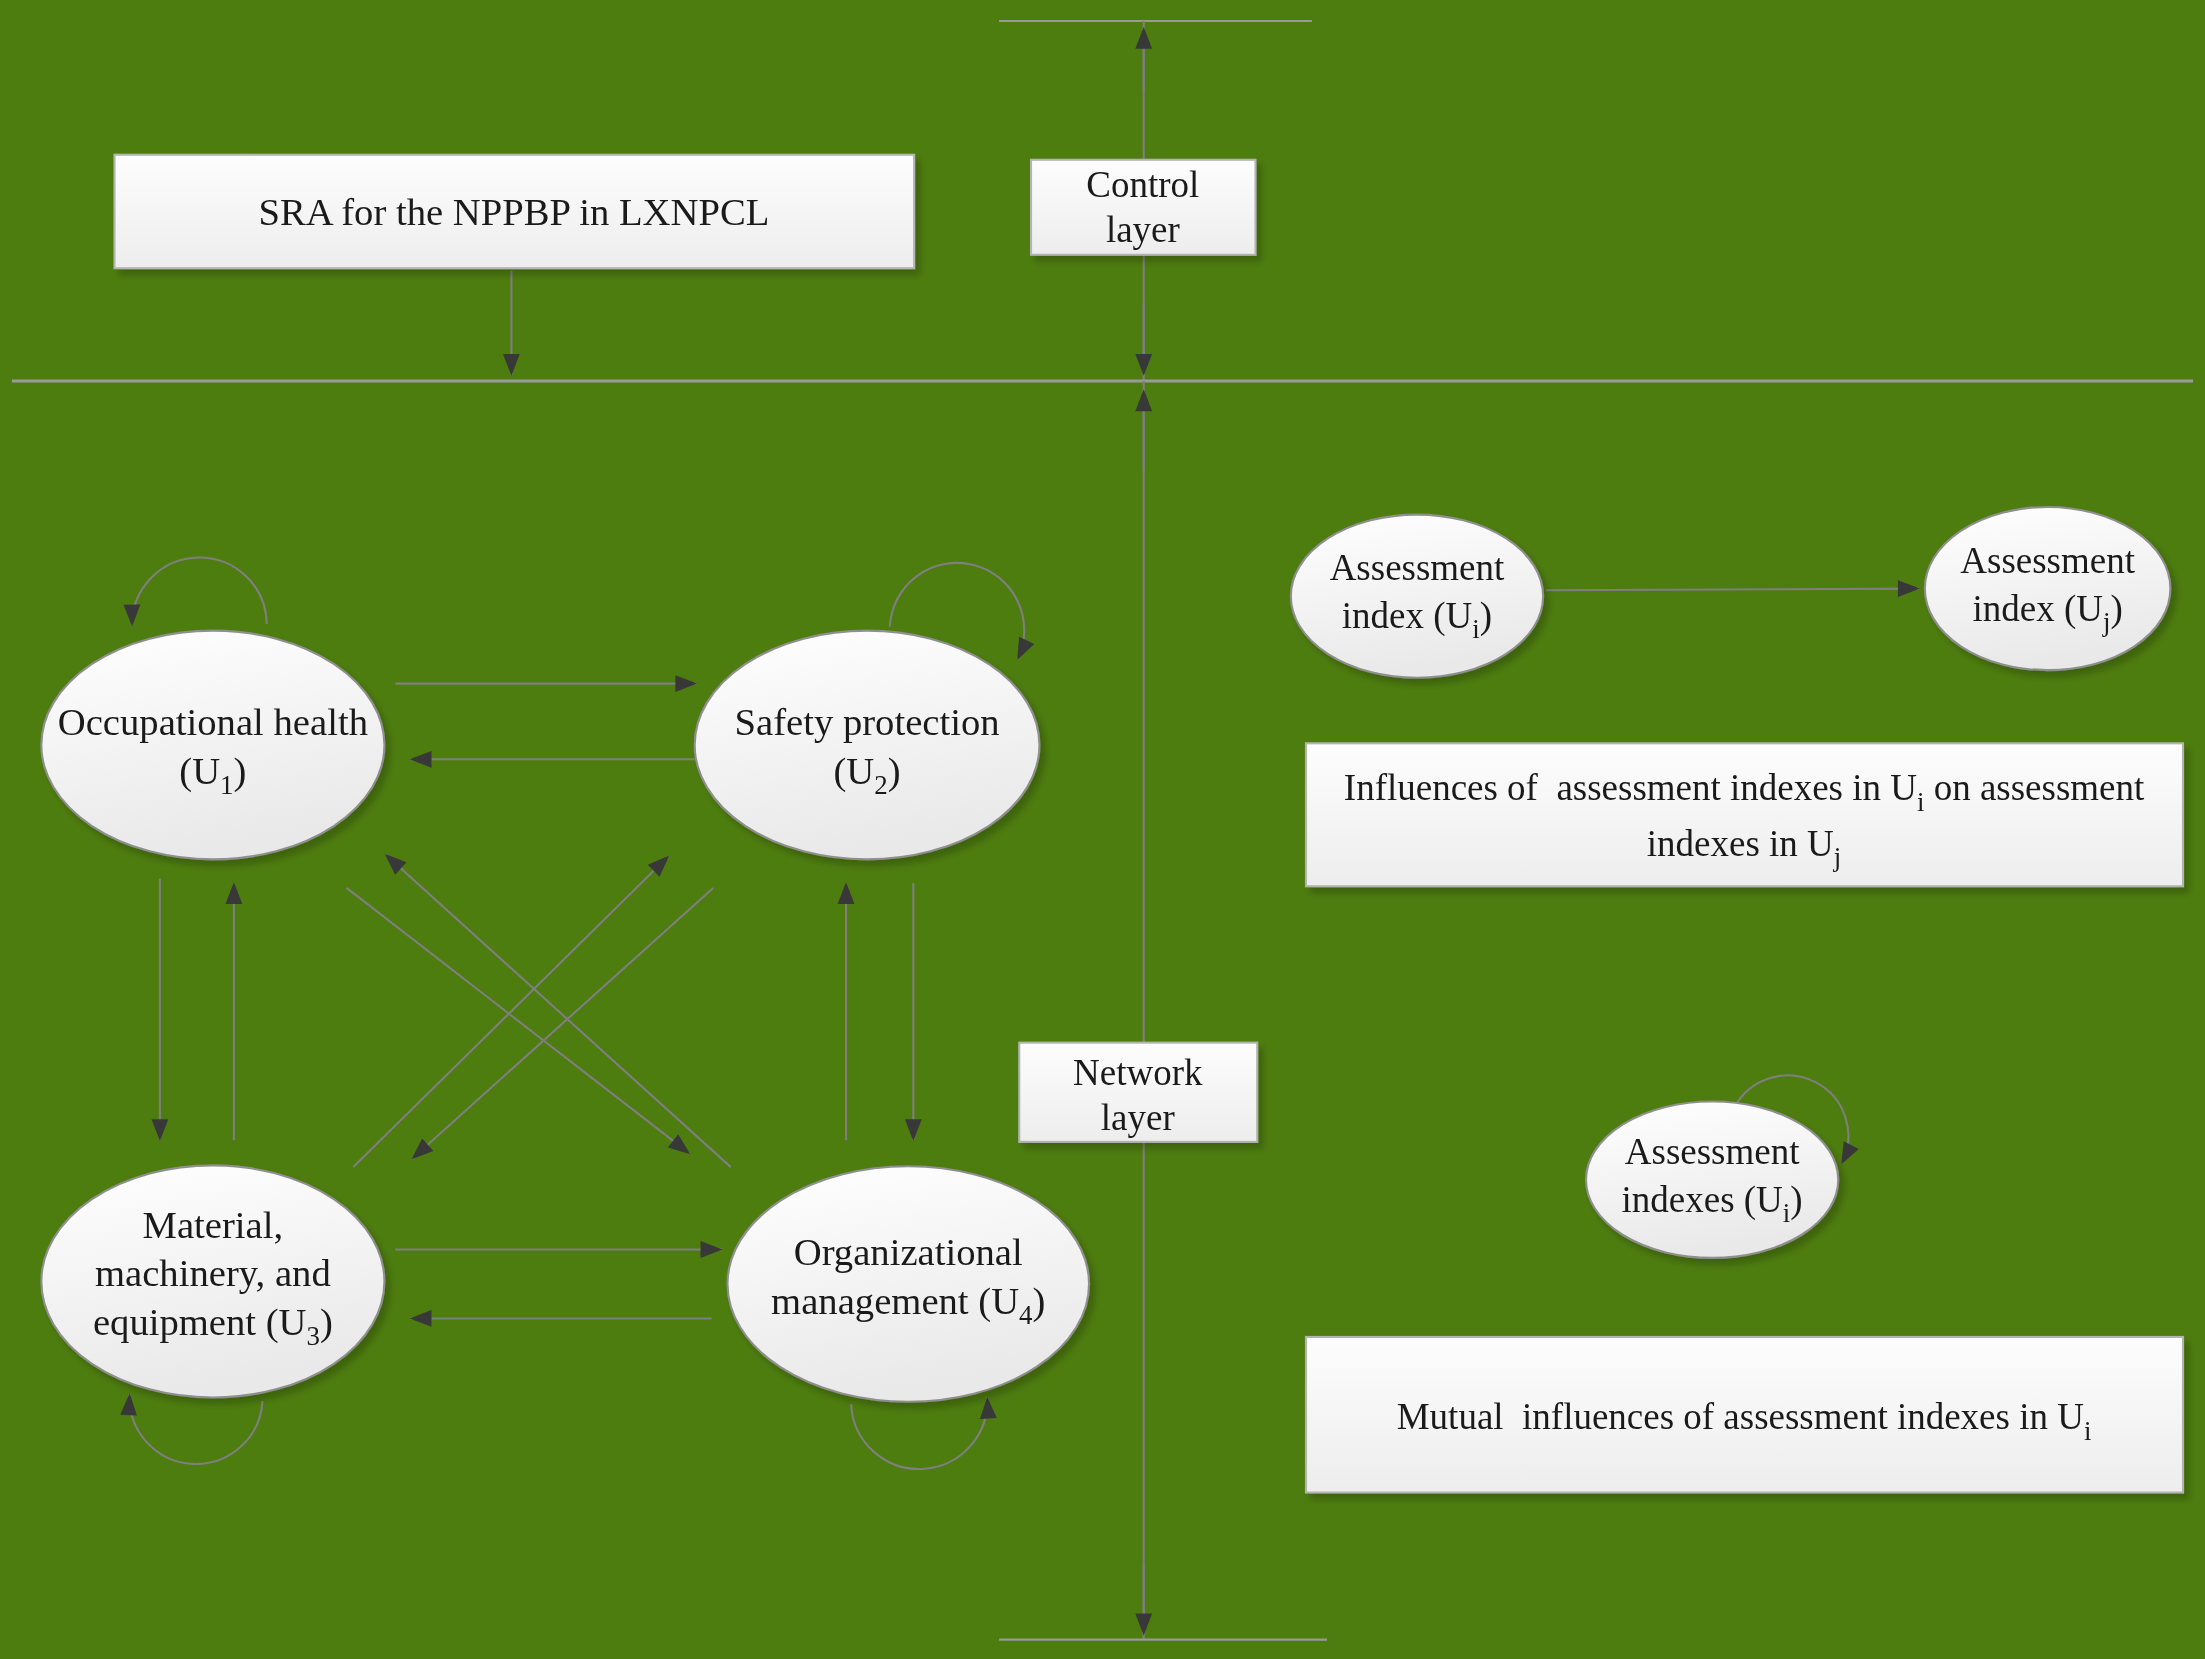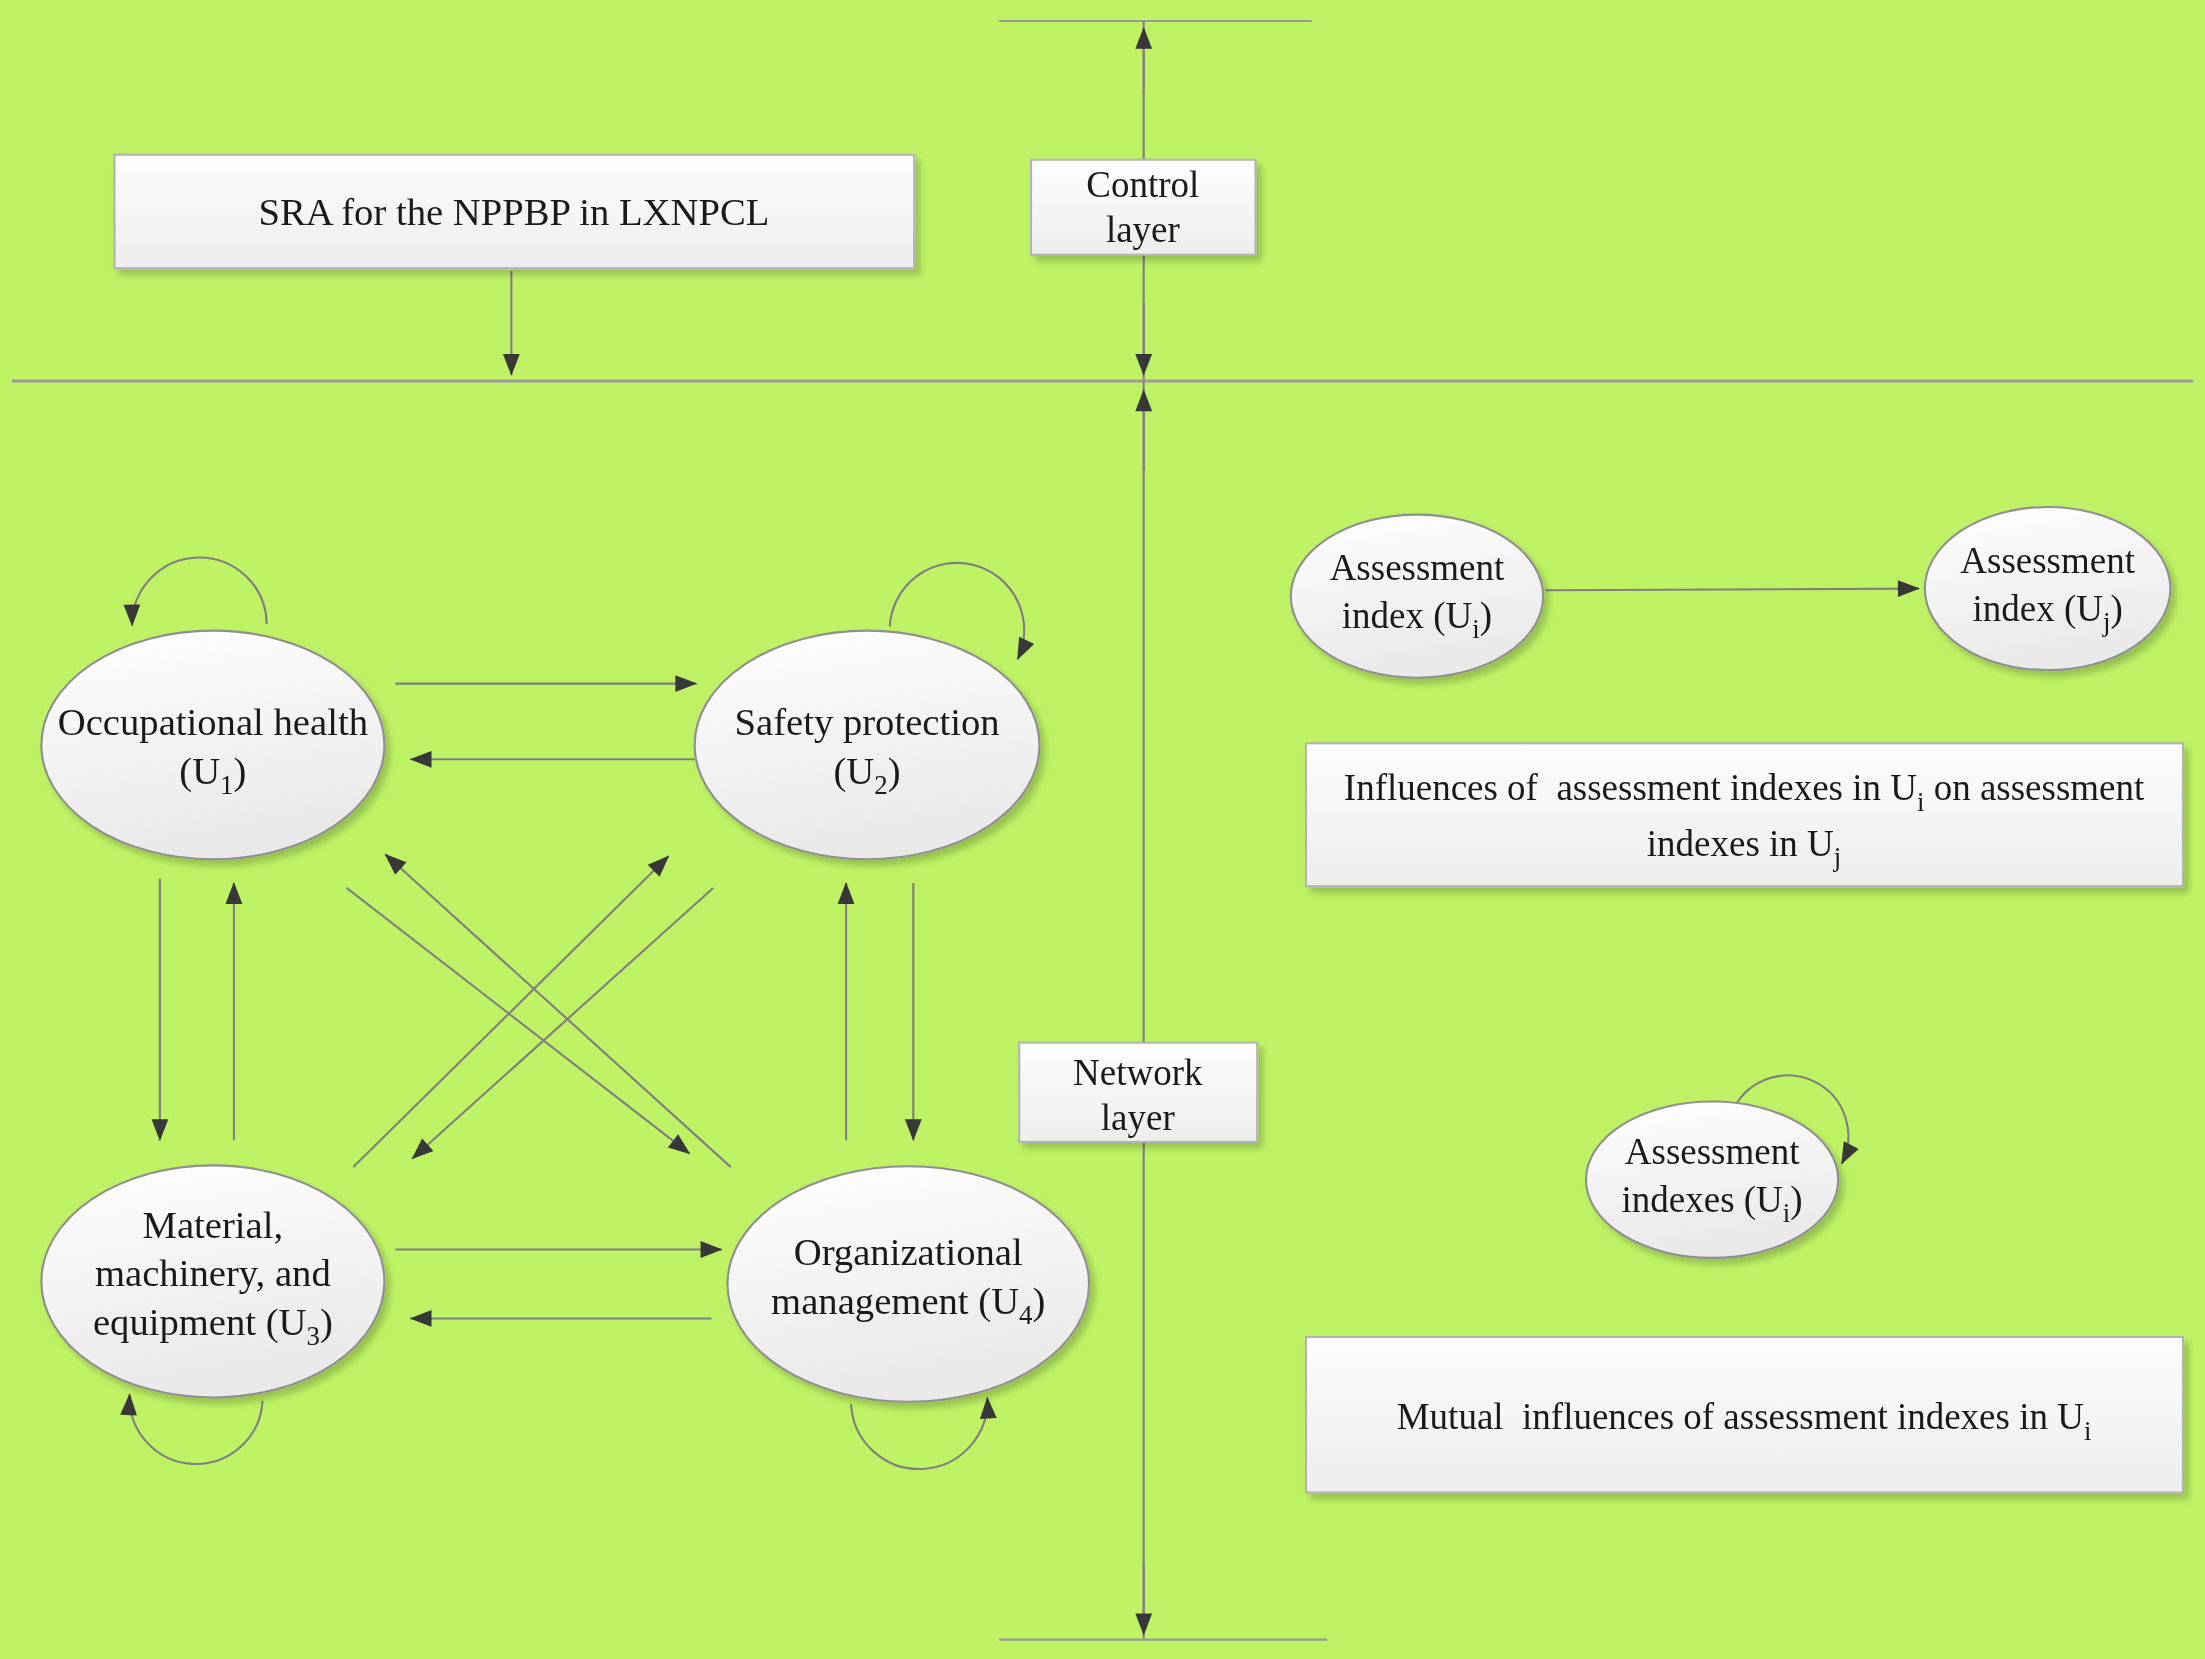--- a/index.html
+++ b/index.html
@@ -1,16 +1,16 @@
 <!DOCTYPE html>
 <html style="font-size:13.5px"><head>
 <meta charset="utf-8">
 <style>
   html,body{margin:0;padding:0;background:#ffffff;}
-  #stage{position:relative;width:2205px;height:1659px;background:#bef264;overflow:hidden;text-align:right;}
+  #stage{position:relative;width:2205px;height:1659px;background:#4d7c0f;overflow:hidden;text-align:right;}
   svg{display:block;}
   .t{font-family:"Liberation Serif","DejaVu Serif",serif;font-size:46px;fill:#1a1a1a;text-anchor:middle;white-space:pre;}
   .t44{font-size:44px;}
   .sub{font-size:32px;}
   .node{fill:url(#eg);stroke:#8f8f8f;stroke-width:2.5;filter:url(#ds);}
   .box{fill:url(#bg);stroke:#b3b3b3;stroke-width:2.5;filter:url(#ds);}
   .ln{stroke:#7f7f7f;stroke-width:2.5;fill:none;}
   .thin{stroke:#9a9a9a;stroke-width:2.5;fill:none;}
   .sep{stroke:#9a9a9a;stroke-width:3.5;fill:none;}
   .arr{marker-end:url(#ah);}

